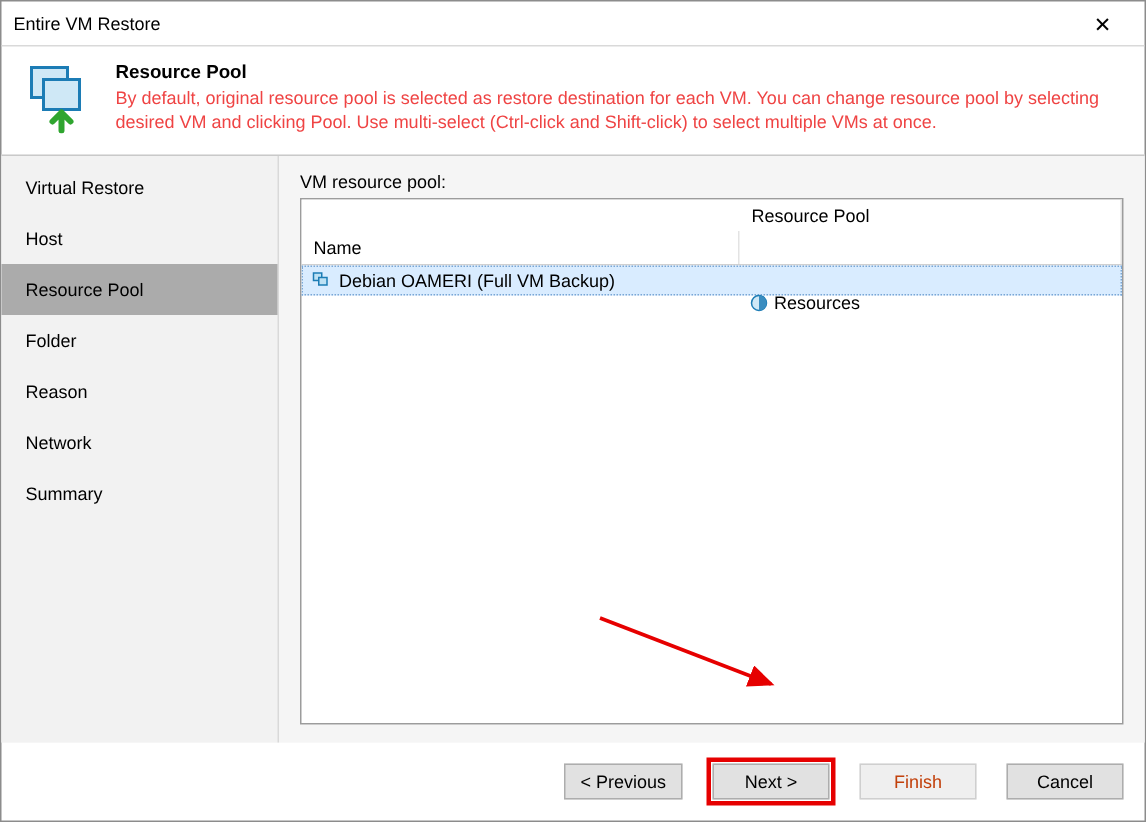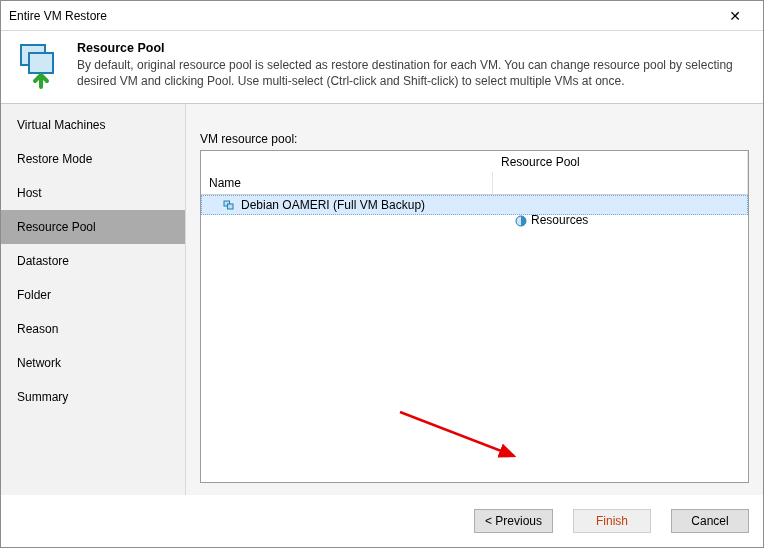--- a/index.html
+++ b/index.html
@@ -4,37 +4,37 @@
 <style>
   * { box-sizing: border-box; }
   html, body { margin:0; padding:0; font-family: "Segoe UI", Tahoma, sans-serif; font-size:12px; color:#000; background:#fff; }
   .window { width:764px; height:548px; border:1px solid #8c8c8c; background:#fff; position:relative; display:flex; flex-direction:column; }
   .titlebar { height:30px; display:flex; align-items:center; padding:0 8px; border-bottom:1px solid #d9d9d9; }
   .titlebar .title { flex:1; }
   .titlebar .close { width:40px; text-align:center; font-size:14px; cursor:default; }
   .header { display:flex; padding:10px 14px 14px 14px; gap:14px; }
   .header-text { flex:1; }
   .header-title { font-weight:bold; font-size:12.5px; margin-bottom:2px; }
-  .header-desc { font-size:12px; color:#404040; line-height:1.35; }
+  .header-desc { font-size:12px; color:#ef4444; line-height:1.35; }
   .header-icon svg { display:block; }
   .body { flex:1; display:flex; border-top:1px solid #c9c9c9; background:#f5f5f5; }
   .sidebar { width:185px; background:#f2f2f2; border-right:1px solid #d9d9d9; padding-top:4px; }
   .sidebar-item { padding:10px 16px; font-size:12px; cursor:default; }
   .sidebar-item.selected { background:#ababab; }
   .main { flex:1; background:#f5f5f5; padding:10px 14px 12px 14px; display:flex; flex-direction:column; position:relative; }
-  .field-label { margin-bottom:4px;margin-top:18px; }
+  .field-label { margin-bottom:4px; }
   .table-wrap { flex:1; border:1px solid #9c9c9c; background:#fff; display:flex; flex-direction:column; overflow:hidden; }
   .thead { display:flex; background:#fff; border-bottom:1px solid #d0d0d0; }
   .th { padding:4px 8px; border-right:1px solid #e3e3e3; font-size:12px; }
   .th.name { flex:0 0 292px;margin-top:21px; }
   .th.rp { flex:1; }
   .tbody { flex:1; }
   .trow { display:flex; align-items:center; height:20px; }
   .trow.selected { background:#d9ecff; border:1px dotted #7aa7d6; }
-  .td { padding:1px 21px; display:flex; align-items:flex-end; gap:4px; font-size:12px; }
+  .td { padding:1px 6px; display:flex; align-items:center; gap:4px; font-size:12px; }
   .td.name { flex:0 0 292px; }
   .td.rp { flex:1;margin-top:29px; }
   .vm-icon svg, .rp-icon svg { display:block; }
   .footer-hint { display:flex; align-items:center; margin-top:8px; }
   .pool-btn { width:75px; }
   .buttons-row { display:flex; justify-content:flex-end; gap:20px; padding:14px; border-top:0; }
   button.wiz { height:24px; min-width:78px; background:#e1e1e1; border:1px solid #adadad; font-family:inherit; font-size:12px; cursor:default; padding:0 10px; }
   button.wiz:disabled { color:#c2410c; border-color:#cfcfcf; background:#efefef; }
   .next-highlight { outline:3px solid #e60000; outline-offset:1px; }
   .arrow-overlay { position:absolute; pointer-events:none; }
@@ -60,25 +60,23 @@
     </div>
     <div class="header-text">
       <div class="header-title">Resource Pool</div>
       <div class="header-desc">By default, original resource pool is selected as restore destination for each VM. You can change resource pool by selecting desired VM and clicking Pool. Use multi-select (Ctrl-click and Shift-click) to select multiple VMs at once.</div>
     </div>
   </div>
 
   <div class="body">
 
     <div class="sidebar">
-      <div class="sidebar-item"><span>Virtual Machines</span></div>
-      <div class="sidebar-item"><span>Restore Mode</span></div>
+      <div class="sidebar-item"><span>Virtual Restore</span></div>
       <div class="sidebar-item"><span>Host</span></div>
       <div class="sidebar-item selected"><span>Resource Pool</span></div>
-      <div class="sidebar-item"><span>Datastore</span></div>
       <div class="sidebar-item"><span>Folder</span></div>
       <div class="sidebar-item"><span>Reason</span></div>
       <div class="sidebar-item"><span>Network</span></div>
       <div class="sidebar-item"><span>Summary</span></div>
     </div>
 
     <div class="main">
       <div class="field-label">VM resource pool:</div>
 
       <div class="table-wrap">
@@ -118,17 +116,18 @@
           </marker>
         </defs>
         <line x1="4" y1="6" x2="118" y2="50" stroke="#e60000" stroke-width="2.5" marker-end="url(#ah)"></line>
       </svg>
     </div>
 
   </div>
 
   <div class="buttons-row">
     <button class="wiz">&lt; Previous</button>
+    <button class="wiz next-highlight">Next &gt;</button>
     <button class="wiz" disabled="">Finish</button>
     <button class="wiz">Cancel</button>
   </div>
 
 </div>
 
 </body></html>

